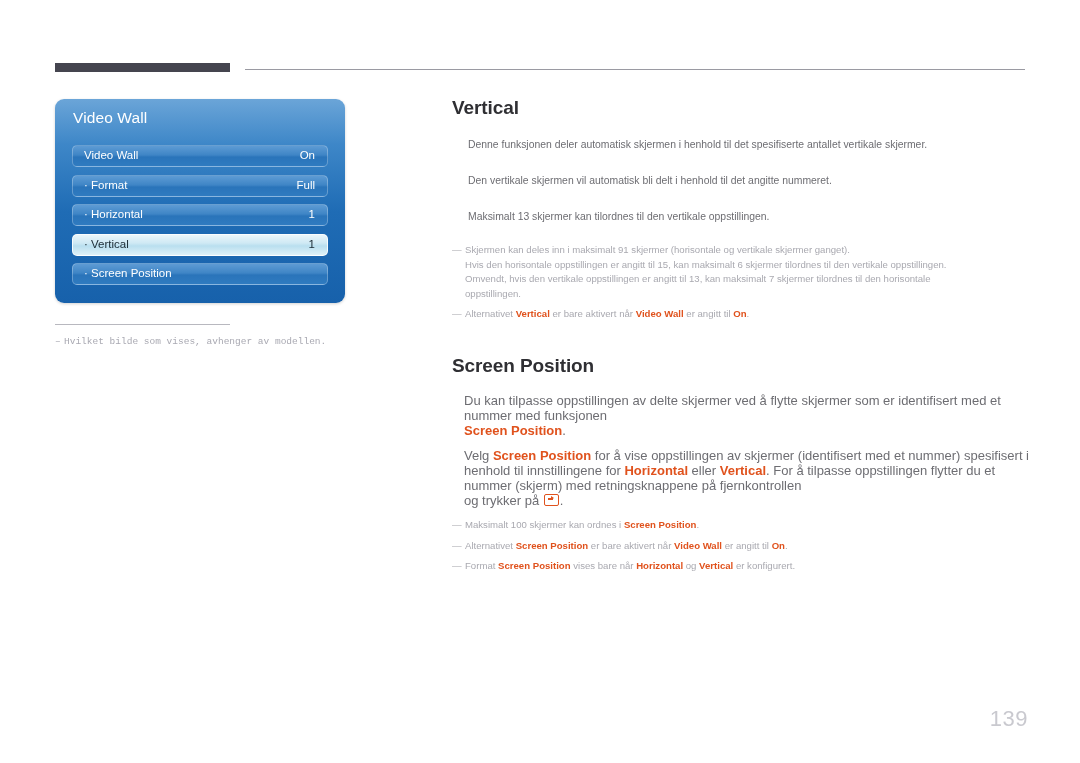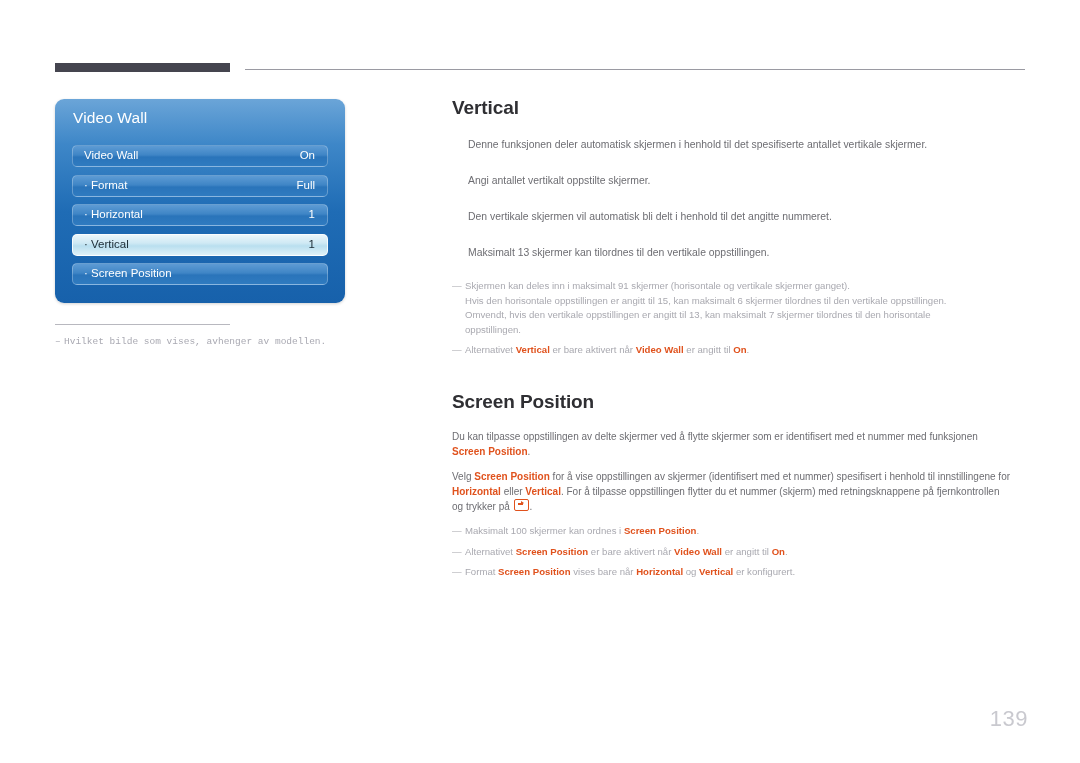--- a/index.html
+++ b/index.html
@@ -139,24 +139,24 @@
     letter-spacing: -0.1px;
     margin: 0 0 16px 0;
   }
   .body-line {
     font-size: 10.4px;
     line-height: 20px;
     color: #6d6d72;
     margin: 16px;
   }
   .body-para {
-    font-size: 10px;
+    font-size: 13px;
     line-height: 15px;
     color: #6d6d72;
-    margin: 0 0 10px 0;
+    margin: 0 0 10px 12px;
   }
   .kw {
     color: #e0521d;
     font-weight: bold;
   }
   
   .note {
     position: relative;
     padding-left: 13px;
     font-size: 9.6px;
@@ -261,21 +261,20 @@
   <div class="fn-rule"></div>
   <div class="fn-text"><span class="fn-dash">–</span><span>Hvilket bilde som vises, avhenger av modellen.</span></div>
 </div>
 
 <div id="content">
 
   <div id="vertical-section">
     <h2 class="sec-heading">Vertical</h2>
 
     <p class="body-line">Denne funksjonen deler automatisk skjermen i henhold til det spesifiserte antallet vertikale skjermer.</p>
-    <p class="body-line">Angi antallet vertikalt oppstilte skjermer.</p>
     <p class="body-line">Den vertikale skjermen vil automatisk bli delt i henhold til det angitte nummeret.</p>
     <p class="body-line">Maksimalt 13 skjermer kan tilordnes til den vertikale oppstillingen.</p>
 
     <div class="note note-block-1">
       <span class="note-dash">—</span>
       <span>Skjermen kan deles inn i maksimalt 91 skjermer (horisontale og vertikale skjermer ganget).</span><br>
       <span>Hvis den horisontale oppstillingen er angitt til 15, kan maksimalt 6 skjermer tilordnes til den vertikale oppstillingen.</span><br>
       <span>Omvendt, hvis den vertikale oppstillingen er angitt til 13, kan maksimalt 7 skjermer tilordnes til den horisontale</span><br>
       <span>oppstillingen.</span>
     </div>

